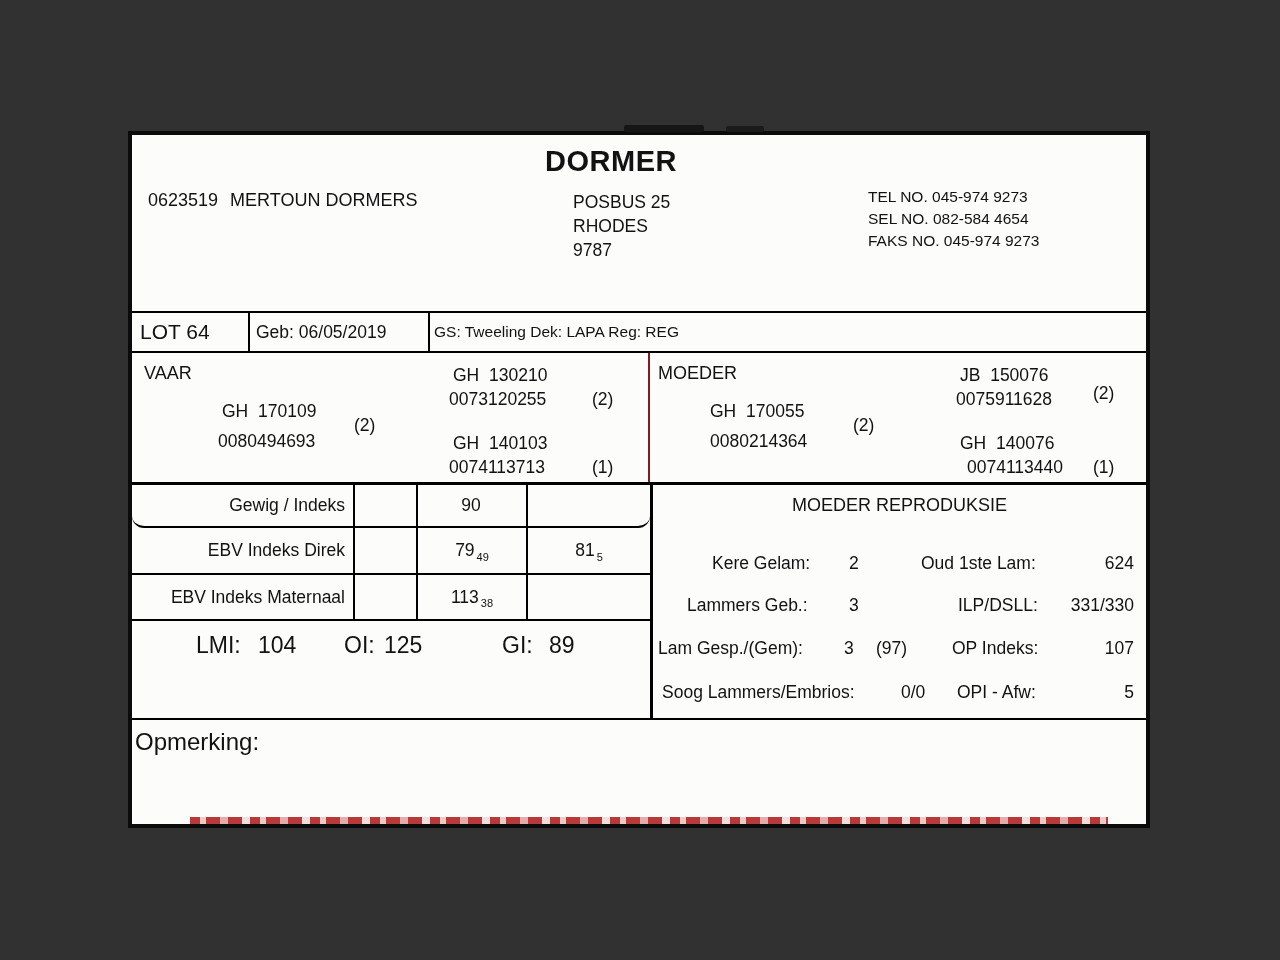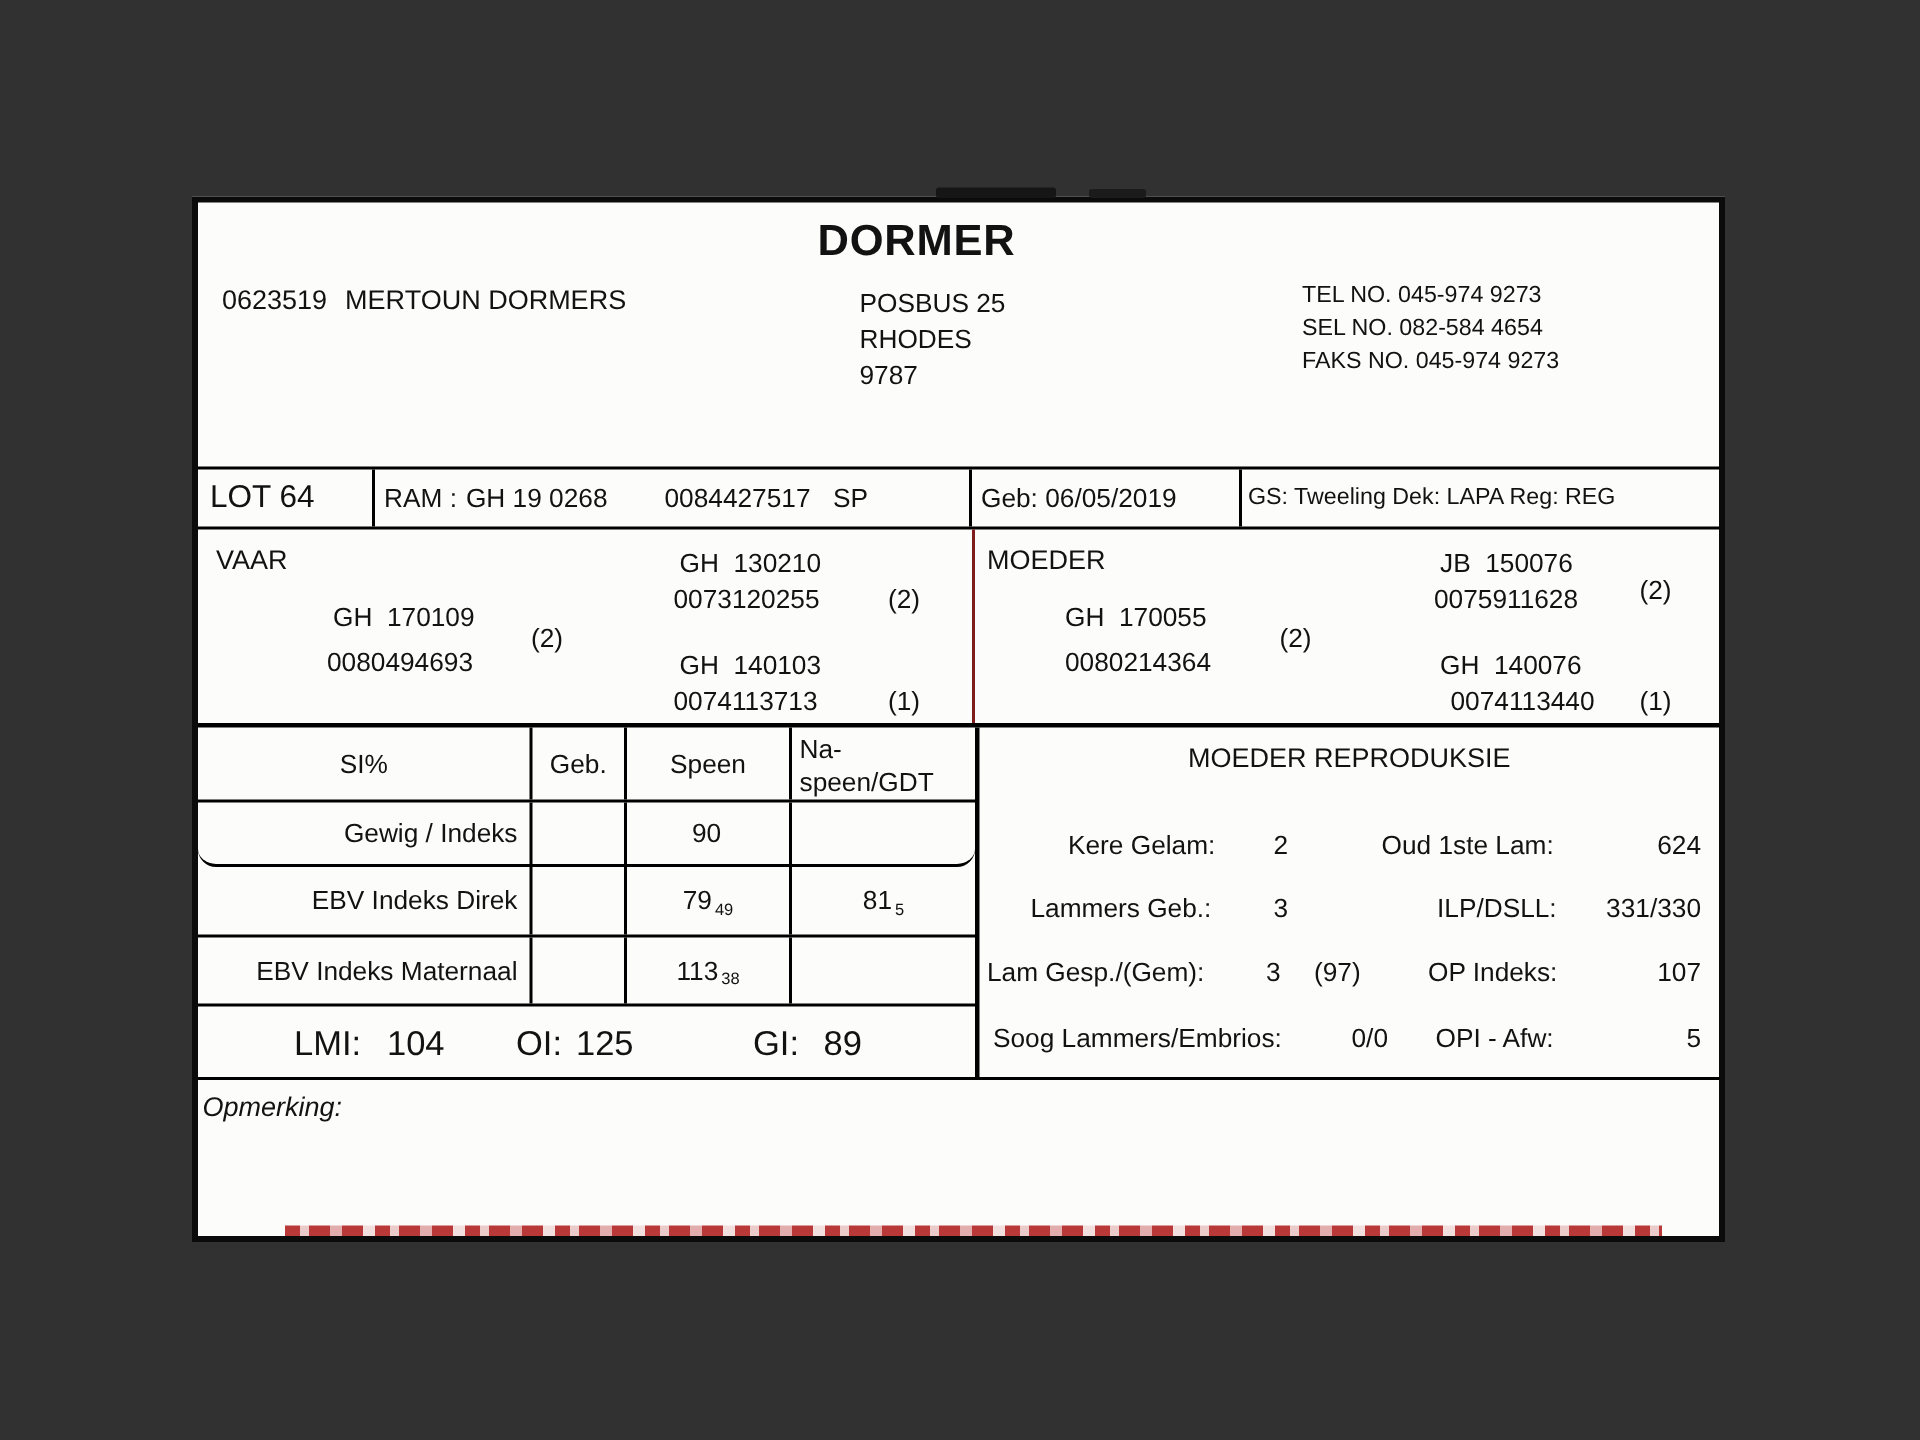--- a/index.html
+++ b/index.html
@@ -78,21 +78,21 @@
   .lmi-row span { position:absolute; top:11px; }
 
   .repro { flex:1; position:relative; font-size:17.5px; }
   .rt { position:absolute; top:10px; left:0; width:100%; text-align:center; font-size:18px; }
   .rp { position:absolute; }
   .rpr { position:absolute; right:12px; text-align:center; }
 
   
   .remarks { position:absolute; top:583px; left:0; width:1014px; height:106px;
              border-top:2px solid #000; }
-  .rem-label { position:absolute; left:3px; top:8px; font-size:18px;font-style:italic; }
+  .rem-label { position:absolute; left:3px; top:8px; font-size:24px; }
   .red-noise { position:absolute; left:58px; right:38px; bottom:0; height:7px;
                opacity:.9; filter:blur(.5px);
                background:repeating-linear-gradient(90deg,
                  #b22323 0 10px, rgba(178,35,35,.25) 10px 16px,
                  #b22323 16px 30px, rgba(178,35,35,.4) 30px 38px,
                  #b22323 38px 52px, rgba(178,35,35,.15) 52px 60px); }
 </style>
 </head>
 <body>
 
@@ -115,26 +115,20 @@
         </div>
         <div class="contact abs">
           <div>TEL NO. 045-974 9273</div>
           <div>SEL NO. 082-584 4654</div>
           <div>FAKS NO. 045-974 9273</div>
         </div>
       </header>
 
       <div class="lot-row">
         <div class="lc1">LOT 64</div>
-        <div class="lc2">
-          <span>RAM :</span>
-          <span class="g1">GH 19 0268</span>
-          <span class="g2">0084427517</span>
-          <span class="g3">SP</span>
-        </div>
         <div class="lc3">Geb: 06/05/2019</div>
         <div class="lc4">GS: Tweeling Dek: LAPA Reg: REG</div>
       </div>
 
       <div class="pedigree">
         <div class="ped-left">
           <span class="abs ph" style="left:12px;top:10px">VAAR</span>
           <span class="abs pre" style="left:90px;top:48px">GH  170109</span>
           <span class="abs pre" style="left:86px;top:78px">0080494693</span>
           <span class="abs" style="left:222px;top:62px">(2)</span>
@@ -155,29 +149,20 @@
           <span class="abs" style="left:443px;top:30px">(2)</span>
           <span class="abs pre" style="left:310px;top:80px">GH  140076</span>
           <span class="abs pre" style="left:317px;top:104px">0074113440</span>
           <span class="abs" style="left:443px;top:104px">(1)</span>
         </div>
       </div>
 
       <div class="main">
         <div class="main-left">
 
-          <div class="st-row st-head">
-            <div class="c1">SI%</div>
-            <div class="c2">Geb.</div>
-            <div class="c3">Speen</div>
-            <div class="c4 c4h">
-              <div>Na-</div>
-              <div>speen/GDT</div>
-            </div>
-          </div>
 
           <div class="st-row r1">
             <div class="c1">Gewig / Indeks</div>
             <div class="c2"></div>
             <div class="c3">
                 <span>90</span>
                 <span class="acc"></span>
               </div>
             <div class="c4">
                 <span></span>

